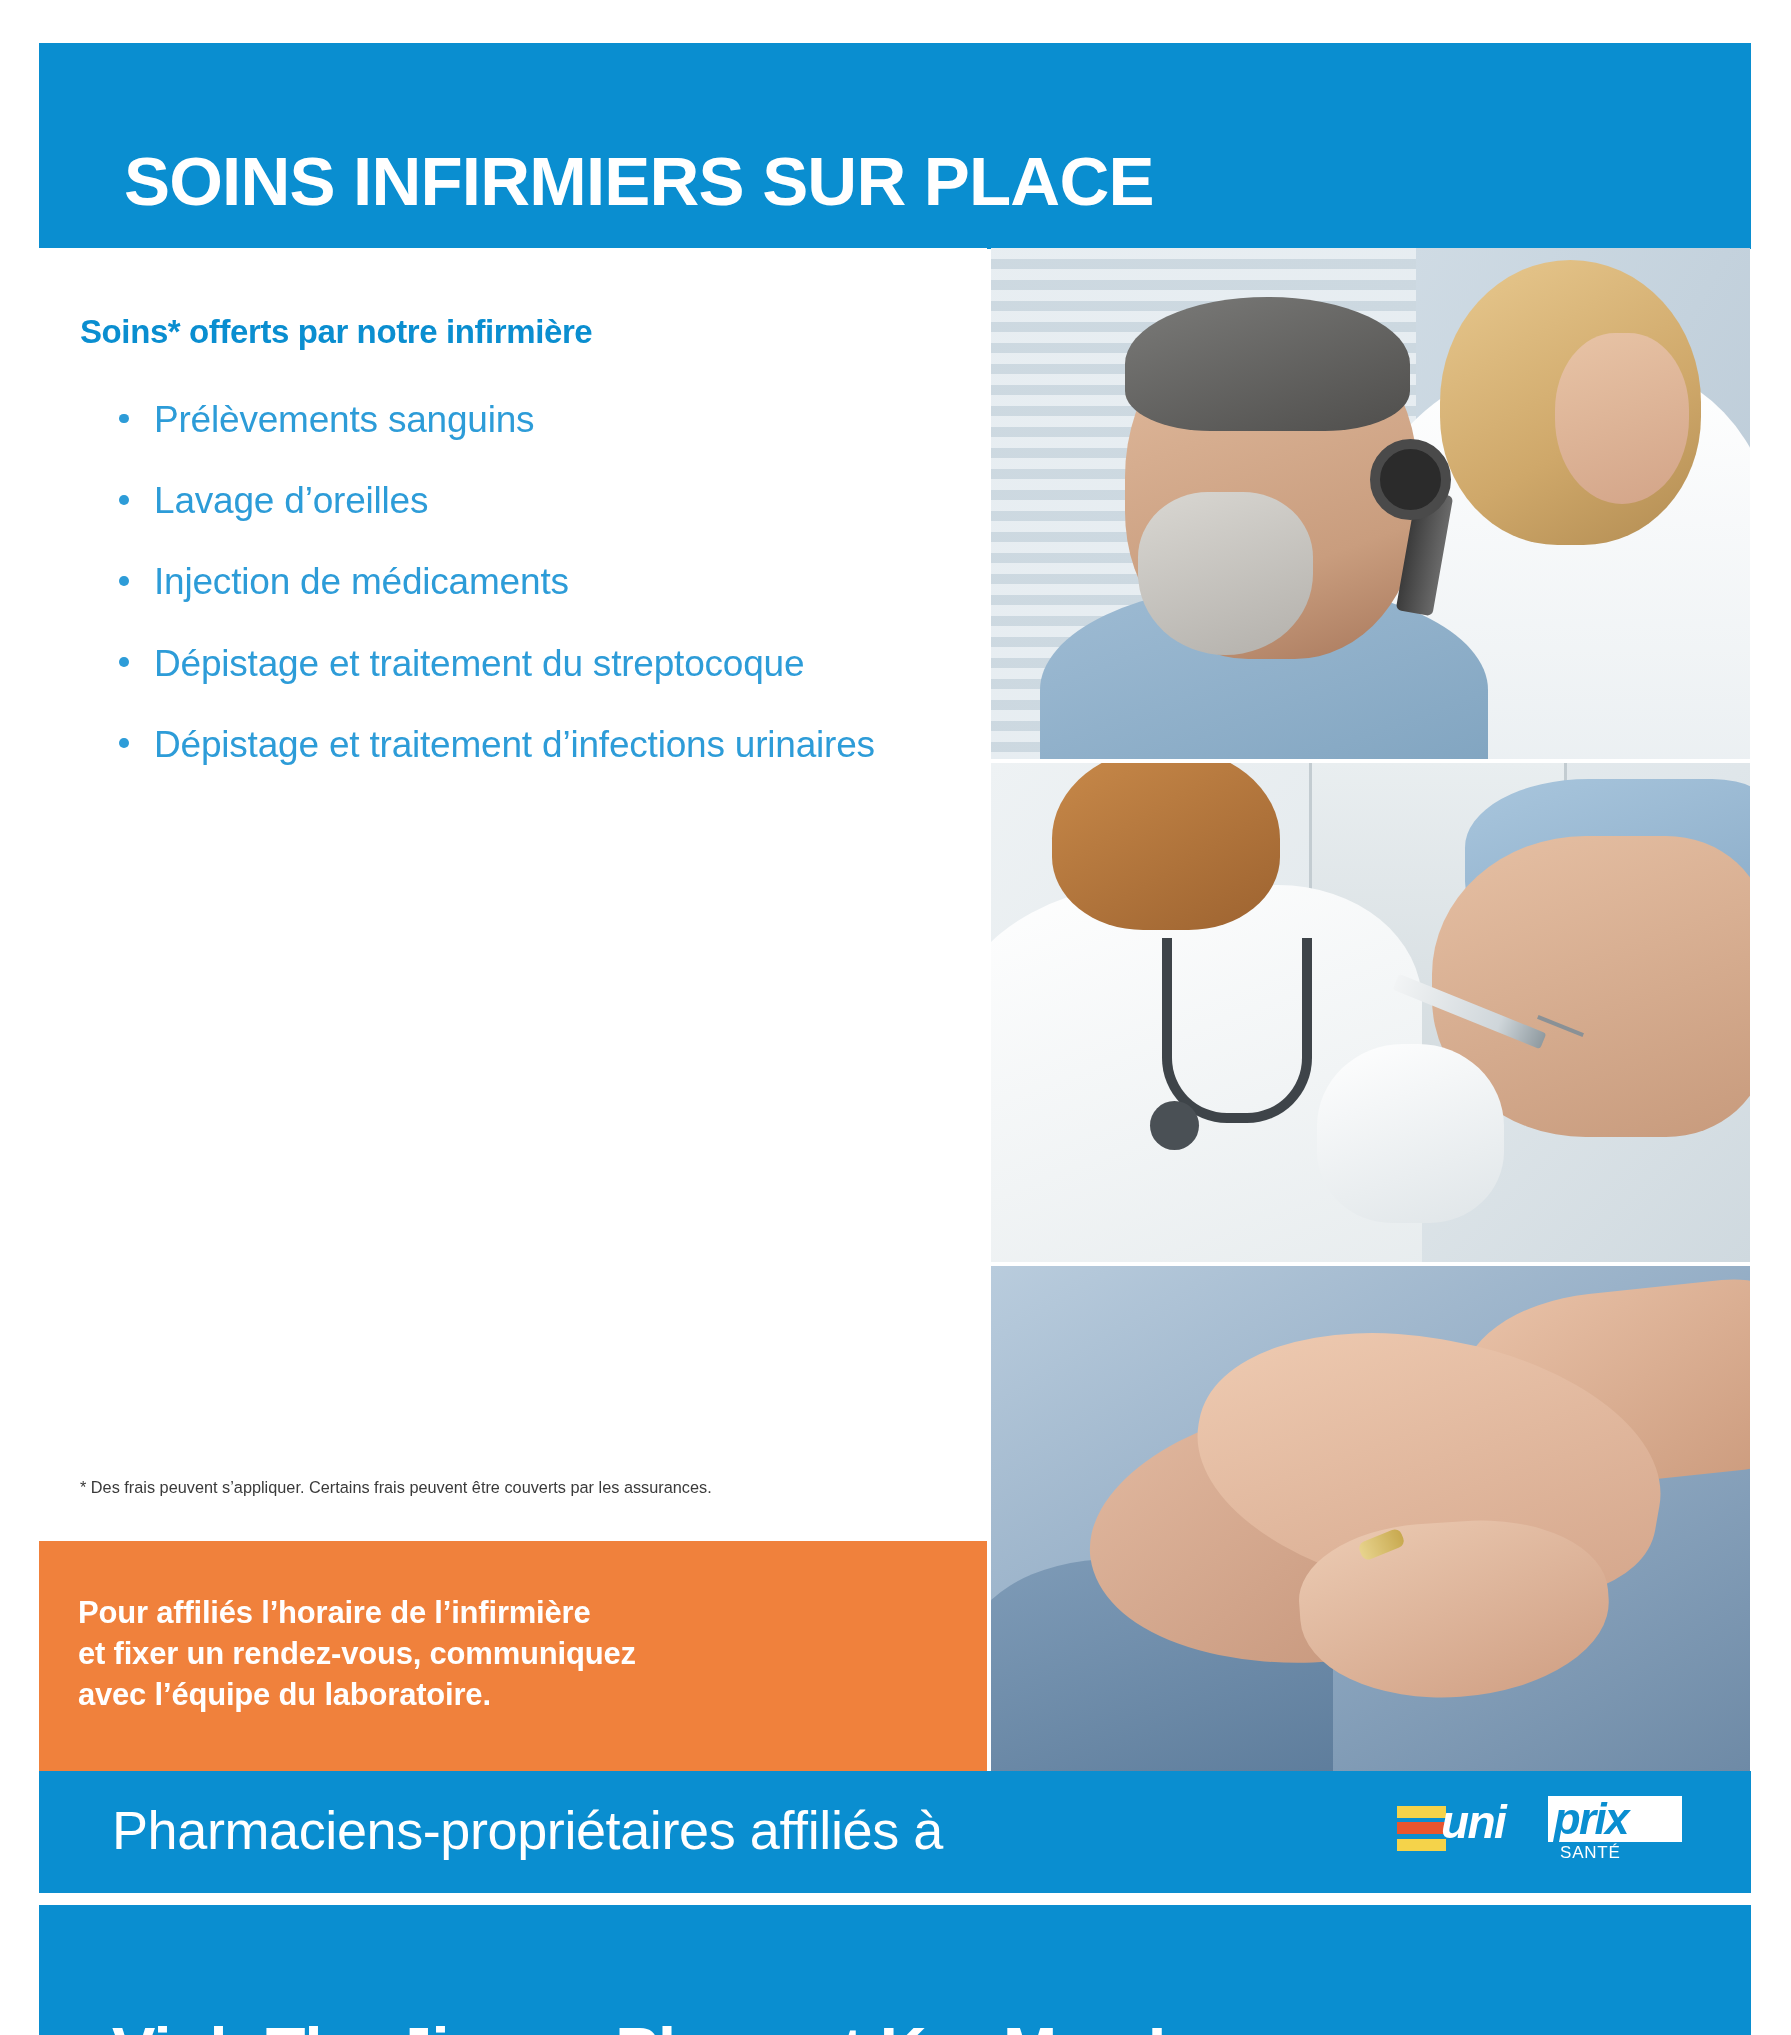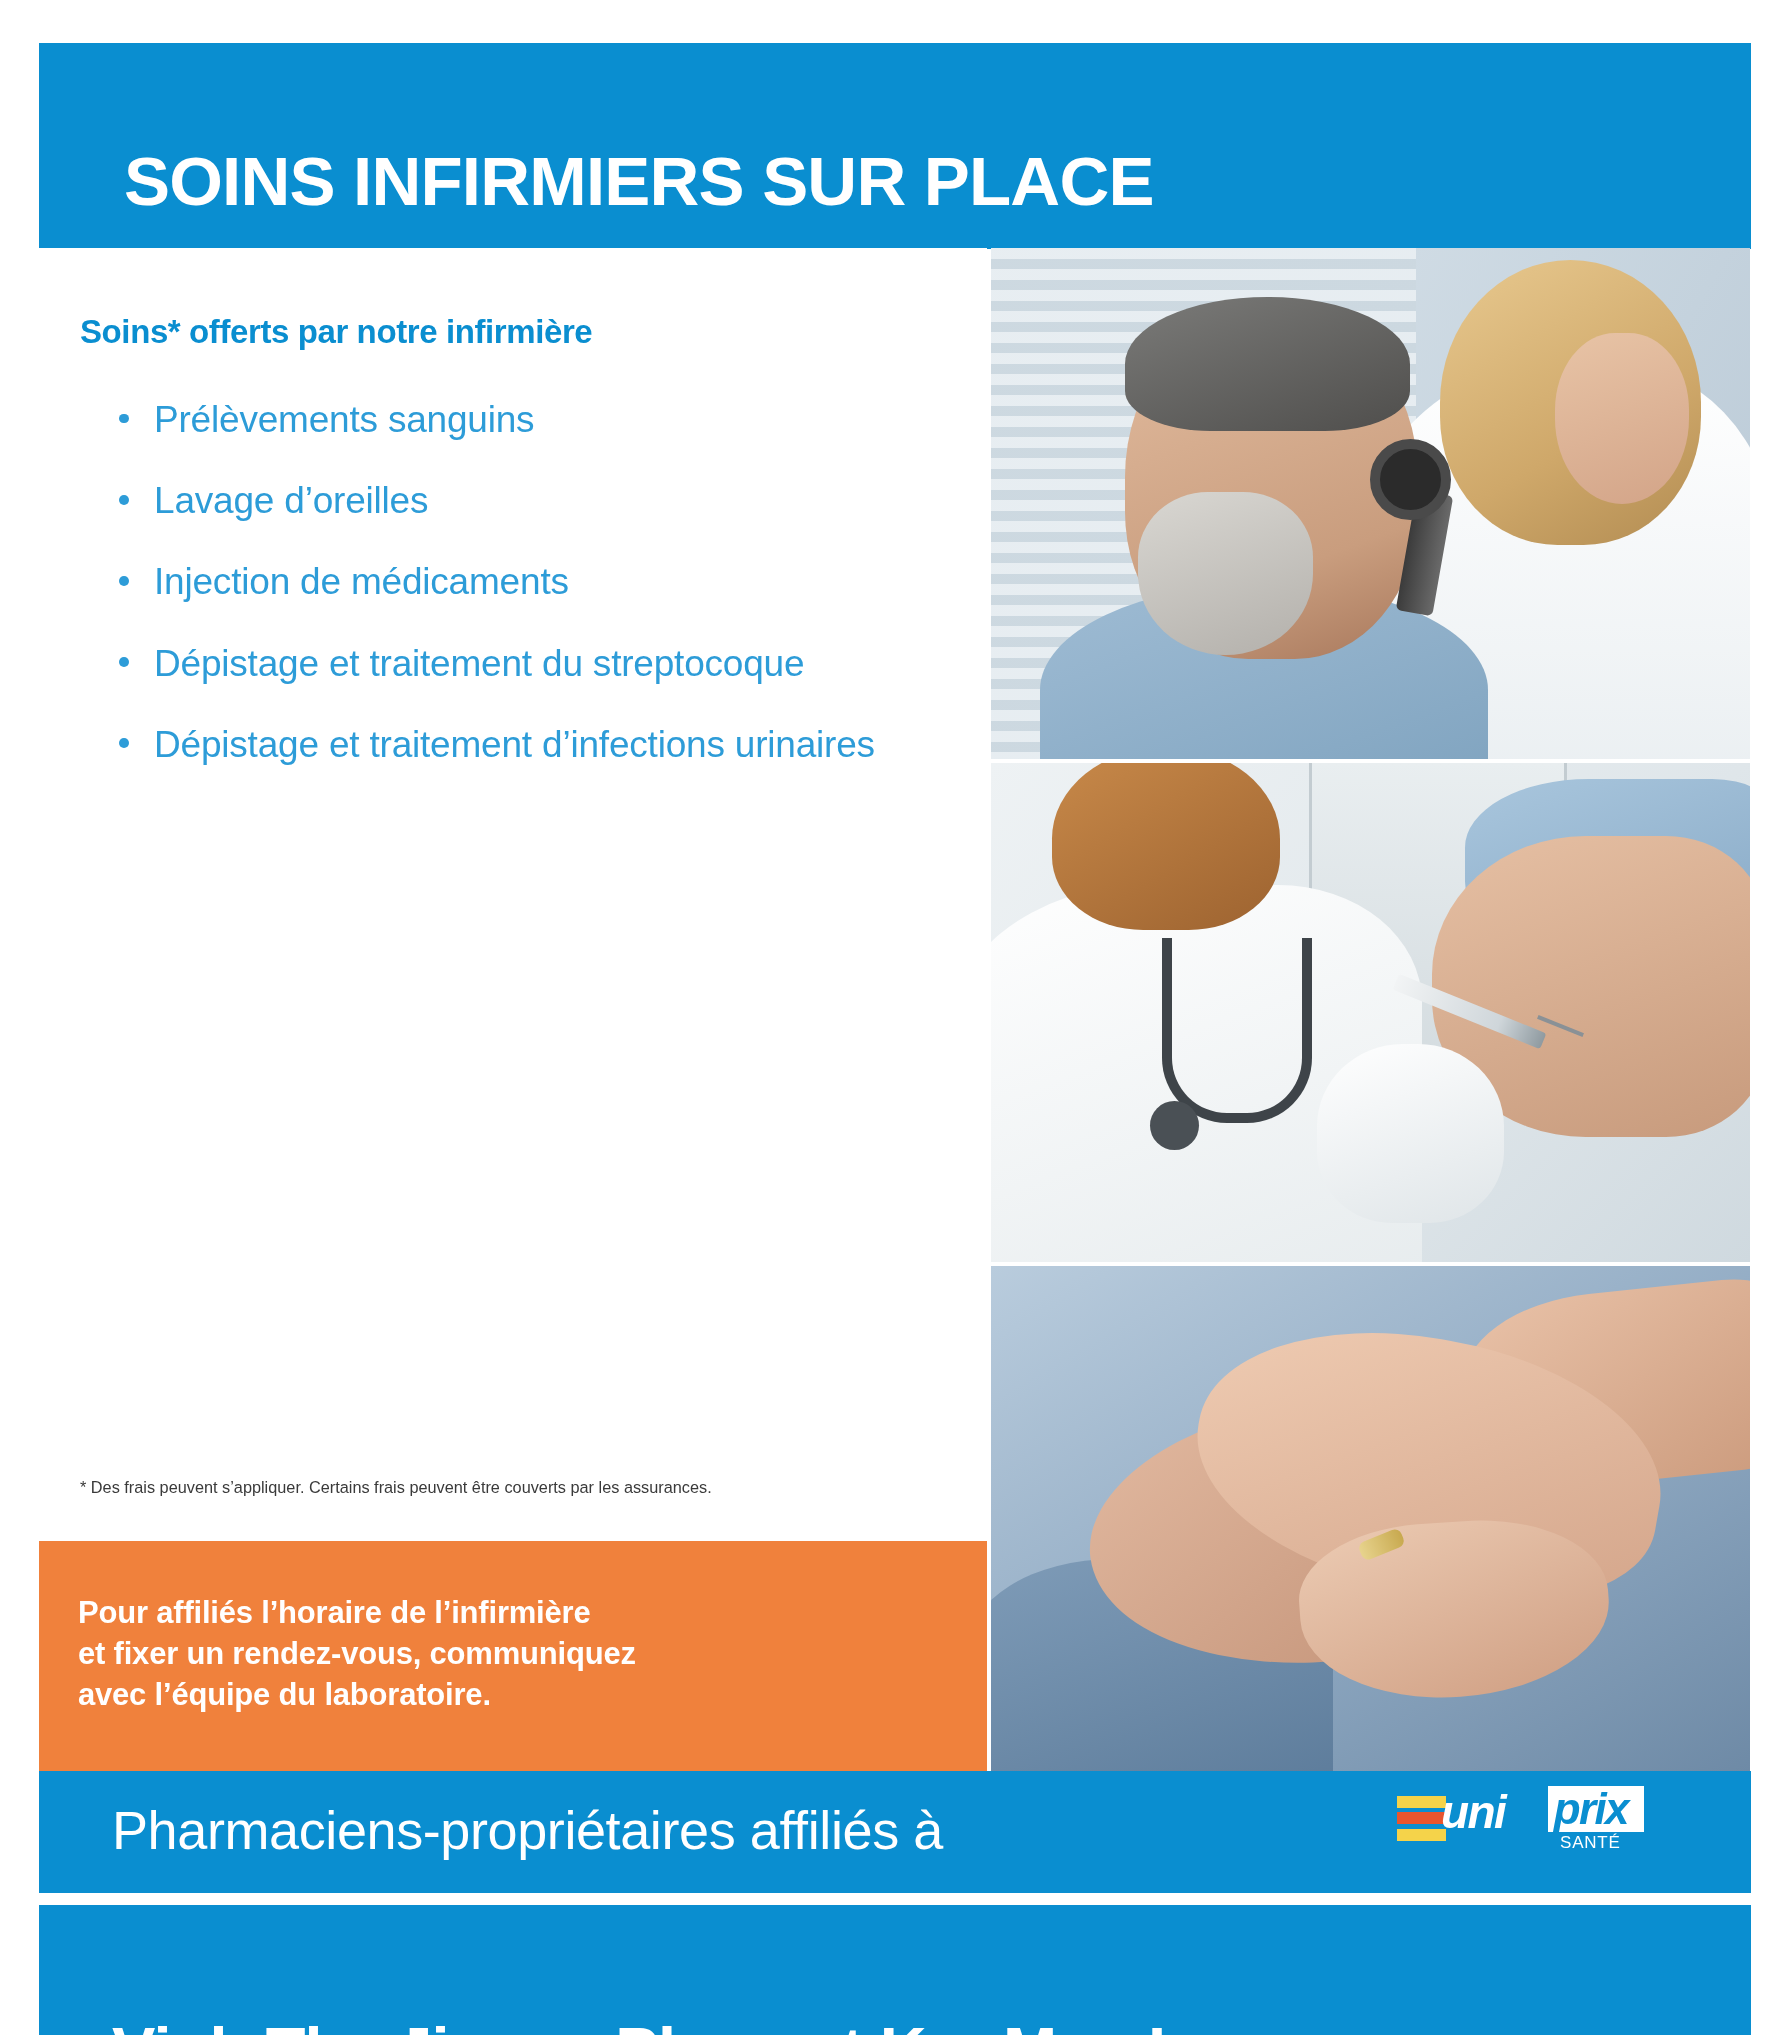--- a/index.html
+++ b/index.html
@@ -332,21 +332,21 @@
     font-size: 54px;
     color: #ffffff;
     letter-spacing: -0.4px;
     white-space: nowrap;
   }
 
   
   .logo {
     position: absolute;
     right: 85px;
-    top: 10px;
+    top: 20px;
     width: 269px;
     height: 77px;
   }
   .logo-bars {
     position: absolute;
     left: 0; top: 14.7px;
     width: 49px; height: 45px;
   }
   .logo-bar {
     position: absolute; left: 0; width: 49px; height: 12.2px;
@@ -359,21 +359,21 @@
     left: 44px; top: 4.1px;
     font-size: 46px;
     font-weight: bold;
     font-style: italic;
     color: #ffffff;
     letter-spacing: -1.6px;
   }
   .logo-prix-box {
     position: absolute;
     left: 151px; top: 4.9px;
-    width: 96px; height: 46px;
+    width: 134px; height: 46px;
     background: #ffffff;
   }
   .logo-prix {
     position: absolute;
     left: 5.7px; top: -2.4px;
     font-size: 44px;
     font-weight: bold;
     font-style: italic;
     color: #0a8ed0;
     letter-spacing: -1.6px;

